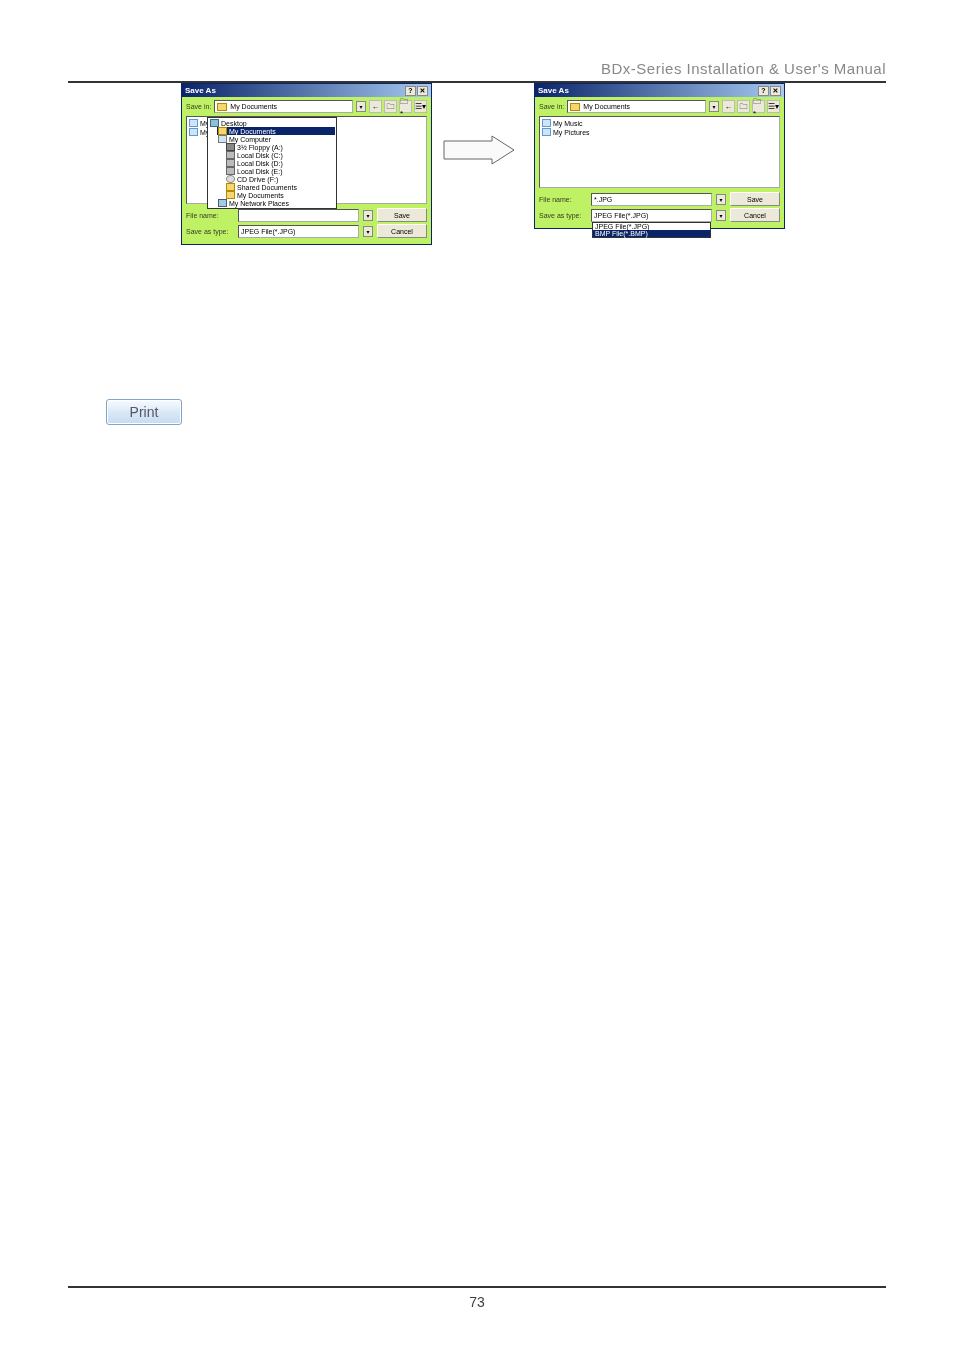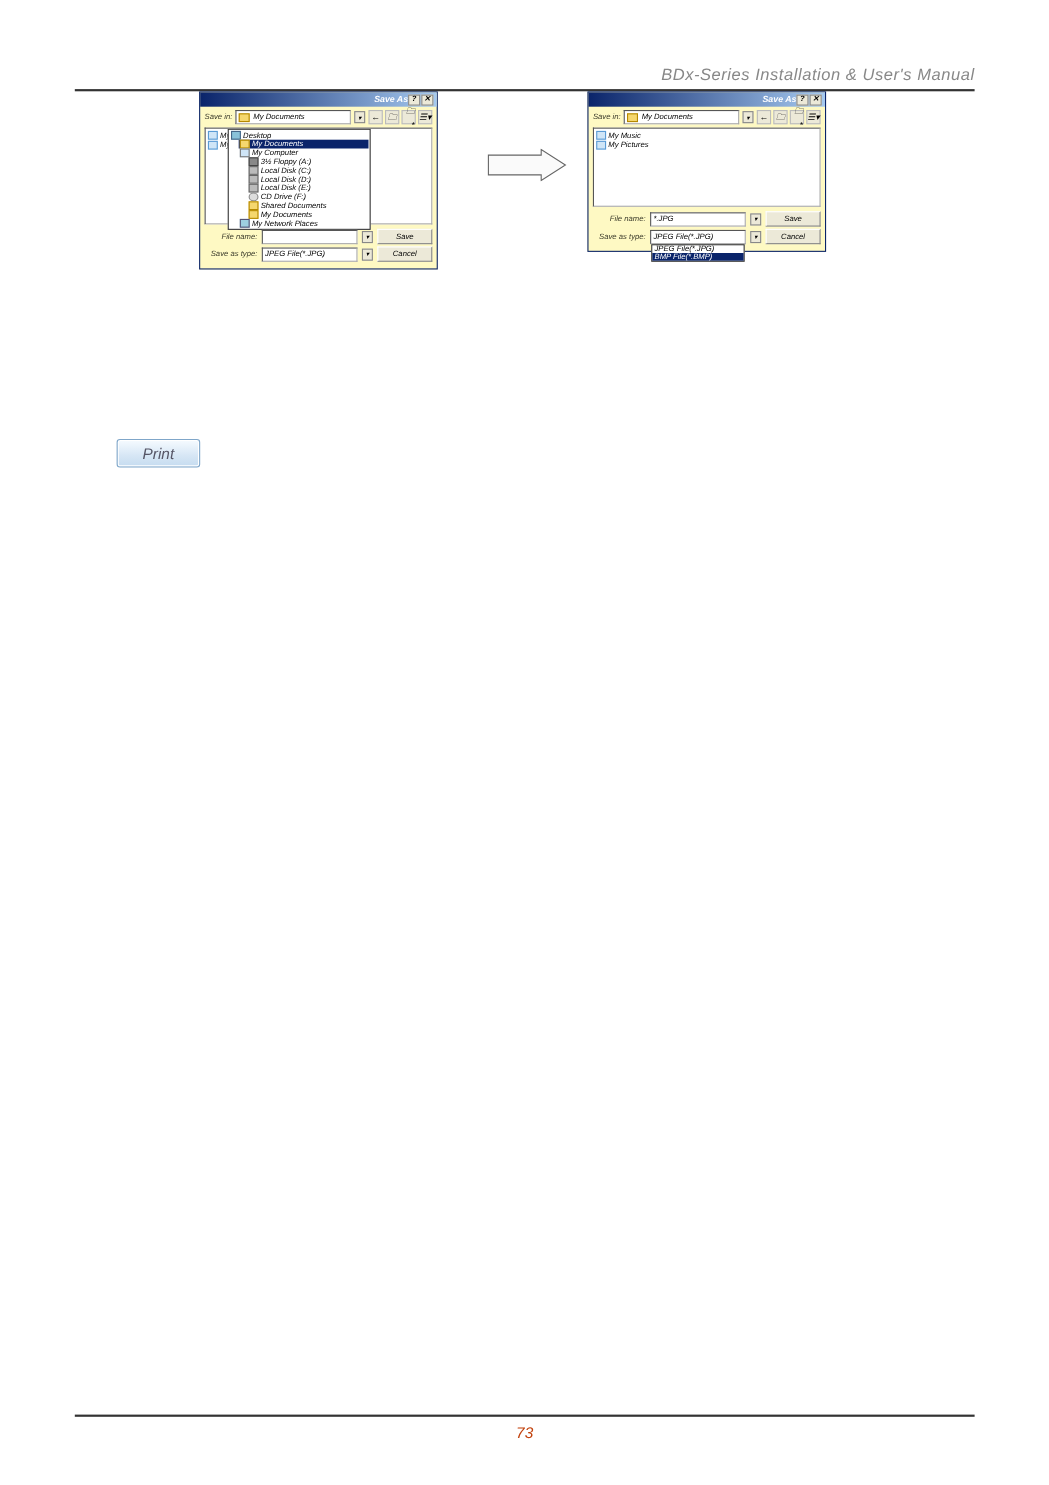--- a/index.html
+++ b/index.html
@@ -7,43 +7,41 @@
     width: 954px;
     height: 1350px;
     background: #fff;
     font-family: Arial, sans-serif;
     position: relative;
   }
   .page {
     padding: 60px 68px 40px 68px;
     height: 100%;
     position: relative;
-    font-style: italic;
   }
   .header-title {
     text-align: right;
     font-size: 15px;
     color: #888;
     letter-spacing: 0.5px;
     padding-bottom: 4px;
     border-bottom: 2px solid #333;
   }
   .content-area {
     padding-top: 18px;
     position: relative;
     height: 260px;
   }
   .dialog {
     position: absolute;
-    width: 217px;
-    background: #fef9c3;
+    width: 251px;
+    background: #bef264;
     border: 1px solid #0a246a;
     font-size: 7px;
     font-family: Tahoma, sans-serif;
-    text-align: right;
   }
   .dialog-left { left: 113px; top: 0; }
   .dialog-right { left: 466px; top: 0; }
   .titlebar {
     background: linear-gradient(90deg, #0a246a, #a6caf0);
     color: #fff;
     font-weight: bold;
     font-size: 8px;
     padding: 2px 3px;
     display: flex;
@@ -215,21 +213,21 @@
     justify-content: center;
     box-shadow: inset 0 0 0 1px #fff;
   }
   .footer {
     position: absolute;
     bottom: 40px;
     left: 68px;
     right: 68px;
     text-align: center;
     font-size: 14px;
-    color: #c2410c;
+    color: #404040;
     border-top: 2px solid #333;
     padding-top: 6px;
   }
 </style>
 </head>
 <body>
 
 <div class="page">
   <div class="header-title">BDx-Series Installation &amp; User's Manual</div>
 

